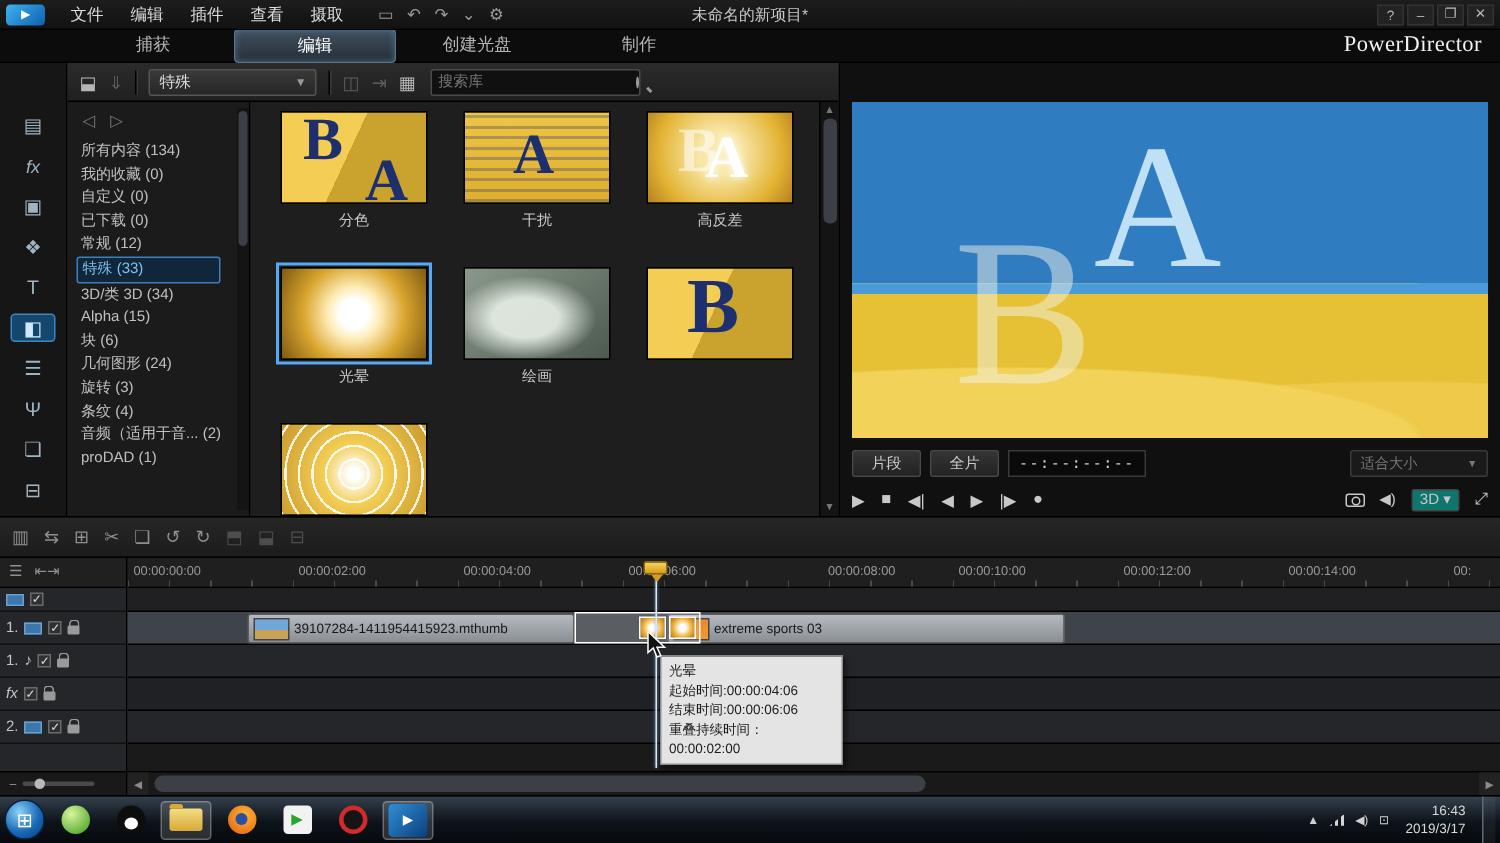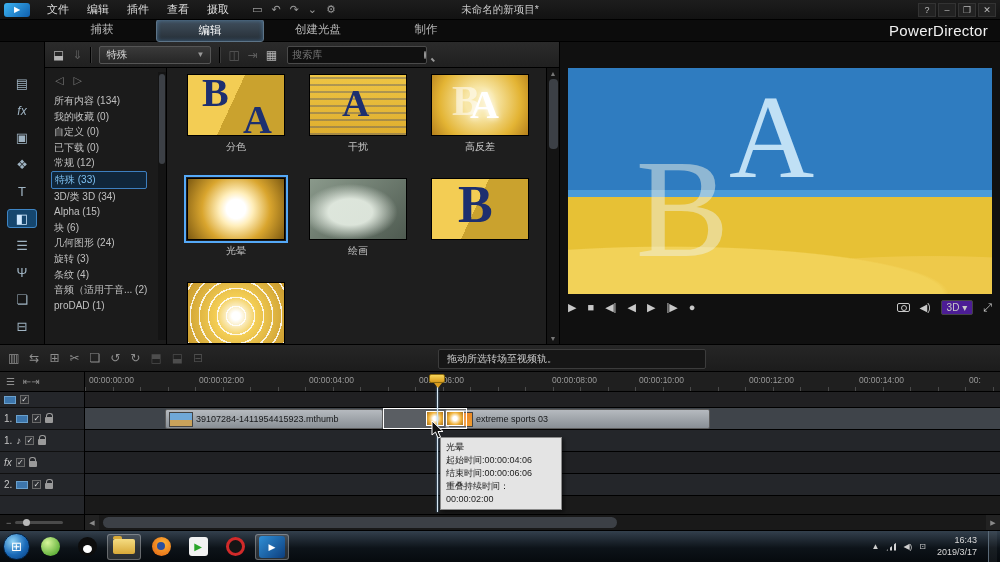--- a/index.html
+++ b/index.html
@@ -14,21 +14,21 @@
   .tb-icons { display:flex; gap:9px; margin-left:14px; color:#9a9a9a; font-size:11px; align-items:center; }
   .proj-title { position:absolute; left:0; right:0; text-align:center; color:#c8c8c8; font-size:10.5px; pointer-events:none; }
   .win-btns { margin-left:auto; display:flex; gap:2px; z-index:2; }
   .win-btn { width:18px; height:14px; display:flex; align-items:center; justify-content:center; color:#bbb; font-size:9px; background:#222; border:1px solid #333; }
 
   
   .tabbar { height:22px; background:#0c0c0c; display:flex; align-items:center; border-bottom:1px solid #000; }
   .tabs { display:flex; margin-left:48px;justify-content:center; }
   .tab { width:108px; text-align:center; color:#b5b5b5; font-size:11.5px; padding:3px 0; }
   .tab.active { background:linear-gradient(#41505e,#262e36); border:1px solid #5d7487; border-radius:3px; color:#fff; box-shadow:0 0 4px rgba(90,160,220,.5) inset; }
-  .brand { margin-left:auto; margin-right:12px; color:#f2f2f2; font-size:15px; letter-spacing:.3px; }
+  .brand { margin-left:auto; margin-right:12px; color:#f2f2f2; font-size:15px; letter-spacing:.3px;font-family:Liberation Serif, serif; }
 
   
   .main { height:302px; display:flex; background:#1b1b1b; }
   .rail { width:45px; background:#161616; border-right:1px solid #000; display:flex; flex-direction:column; align-items:center; padding-top:32px; gap:8px; }
   .rail-icon { width:30px; height:19px; display:flex; align-items:center; justify-content:center; color:#9fb3c2; font-size:13px; border-radius:3px; }
   .rail-icon.active { background:#15466e; border:1px solid #3e85c4; color:#cfe8ff; }
   .rail-icon .fx { font-style:italic; font-size:12px; }
 
   .library { width:515px; display:flex; flex-direction:column; border-right:1px solid #000; background:#1e1e1e; }
   .lib-toolbar { height:26px; background:linear-gradient(#2b2b2b,#202020); border-bottom:1px solid #000; display:flex; align-items:center; gap:8px; padding:0 8px; }
@@ -81,21 +81,21 @@
   .pbtn { height:18px; padding:0 12px; background:linear-gradient(#353535,#222); border:1px solid #4a4a4a; border-radius:2px; color:#ccc; font-size:10px; display:flex; align-items:center; }
   .timecode { height:18px; min-width:92px; background:#0a0a0a; border:1px solid #3a3a3a; color:#d8d8d8; font-family:"DejaVu Sans Mono",monospace; font-size:10px; display:flex; align-items:center; justify-content:center; letter-spacing:1px; }
   .q-drop { margin-left:auto; height:18px; width:92px; border:1px solid #3a3a3a; border-radius:2px; color:#767676; font-size:9.5px; display:flex; align-items:center; padding:0 6px; background:#1a1a1a; }
   .q-drop .caret { margin-left:auto; font-size:7px; }
   .pctrl2 { height:22px; margin:2px 8px 0; display:flex; align-items:center; gap:11px; color:#c8c8c8; font-size:11px; }
   .tr-icon { font-size:11px; color:#c8c8c8; }
   .right-group { margin-left:auto; display:flex; gap:10px; align-items:center; }
   .cam { width:13px; height:9px; border:1px solid #c8c8c8; border-radius:2px; position:relative; }
   .cam::after { content:""; position:absolute; width:4px; height:4px; border:1px solid #c8c8c8; border-radius:50%; left:3px; top:1px; }
   .spk { font-size:10px; }
-  .threed { font-size:10px; border:1px solid #444; border-radius:2px; padding:1px 5px; background:#4c1d95; }
+  .threed { font-size:10px; border:1px solid #444; border-radius:2px; padding:1px 5px; background:#0f766e; }
 
   
   .statusrow { height:28px; background:linear-gradient(#262626,#1c1c1c); border-top:1px solid #000; border-bottom:1px solid #000; display:flex; align-items:center; gap:10px; padding:0 8px; position:relative; }
   .st-icon { color:#8f8f8f; font-size:12px; }
   .st-icon.dim { color:#4d4d4d; }
   .hint-box { position:absolute; left:438px; top:4px; height:20px; width:268px; background:#161616; border:1px solid #3c3c3c; border-radius:2px; display:flex; align-items:center; padding:0 8px; color:#cfcfcf; font-size:10px; }
 
   
   .timeline { position:relative; height:158px; background:#161616; }
   .tl-ruler-row { height:20px; display:flex; border-bottom:1px solid #000; }
@@ -305,20 +305,29 @@
           </div>
         </div>
       </div>
     </div>
 
     <div class="preview">
       <div class="video">
         <span class="letterB">B</span>
         <span class="letterA">A</span>
       </div>
+      <div class="pctrl1">
+        <div class="pbtn">片段</div>
+        <div class="pbtn">全片</div>
+        <div class="timecode">--:--:--:--</div>
+        <div class="q-drop">
+          <span>适合大小</span>
+          <span class="caret">▼</span>
+        </div>
+      </div>
       <div class="pctrl2">
         <span class="tr-icon">▶</span>
         <span class="tr-icon">■</span>
         <span class="tr-icon">◀|</span>
         <span class="tr-icon">◀</span>
         <span class="tr-icon">▶</span>
         <span class="tr-icon">|▶</span>
         <span class="tr-icon">●</span>
         <div class="right-group">
           <span class="cam"></span>
@@ -334,23 +343,20 @@
     <span class="st-icon">▥</span>
     <span class="st-icon">⇆</span>
     <span class="st-icon">⊞</span>
     <span class="st-icon">✂</span>
     <span class="st-icon">❏</span>
     <span class="st-icon">↺</span>
     <span class="st-icon">↻</span>
     <span class="st-icon dim">⬒</span>
     <span class="st-icon dim">⬓</span>
     <span class="st-icon dim">⊟</span>
-    <div class="hint-box">
-      <span>拖动所选转场至视频轨。</span>
-    </div>
   </div>
 
   <div class="timeline">
     <div class="tl-ruler-row">
       <div class="tl-corner">
         <span>☰</span>
         <span>⇤⇥</span>
       </div>
       <div class="tl-ruler">
         <span class="ruler-label" style="left:4px">00:00:00:00</span>

